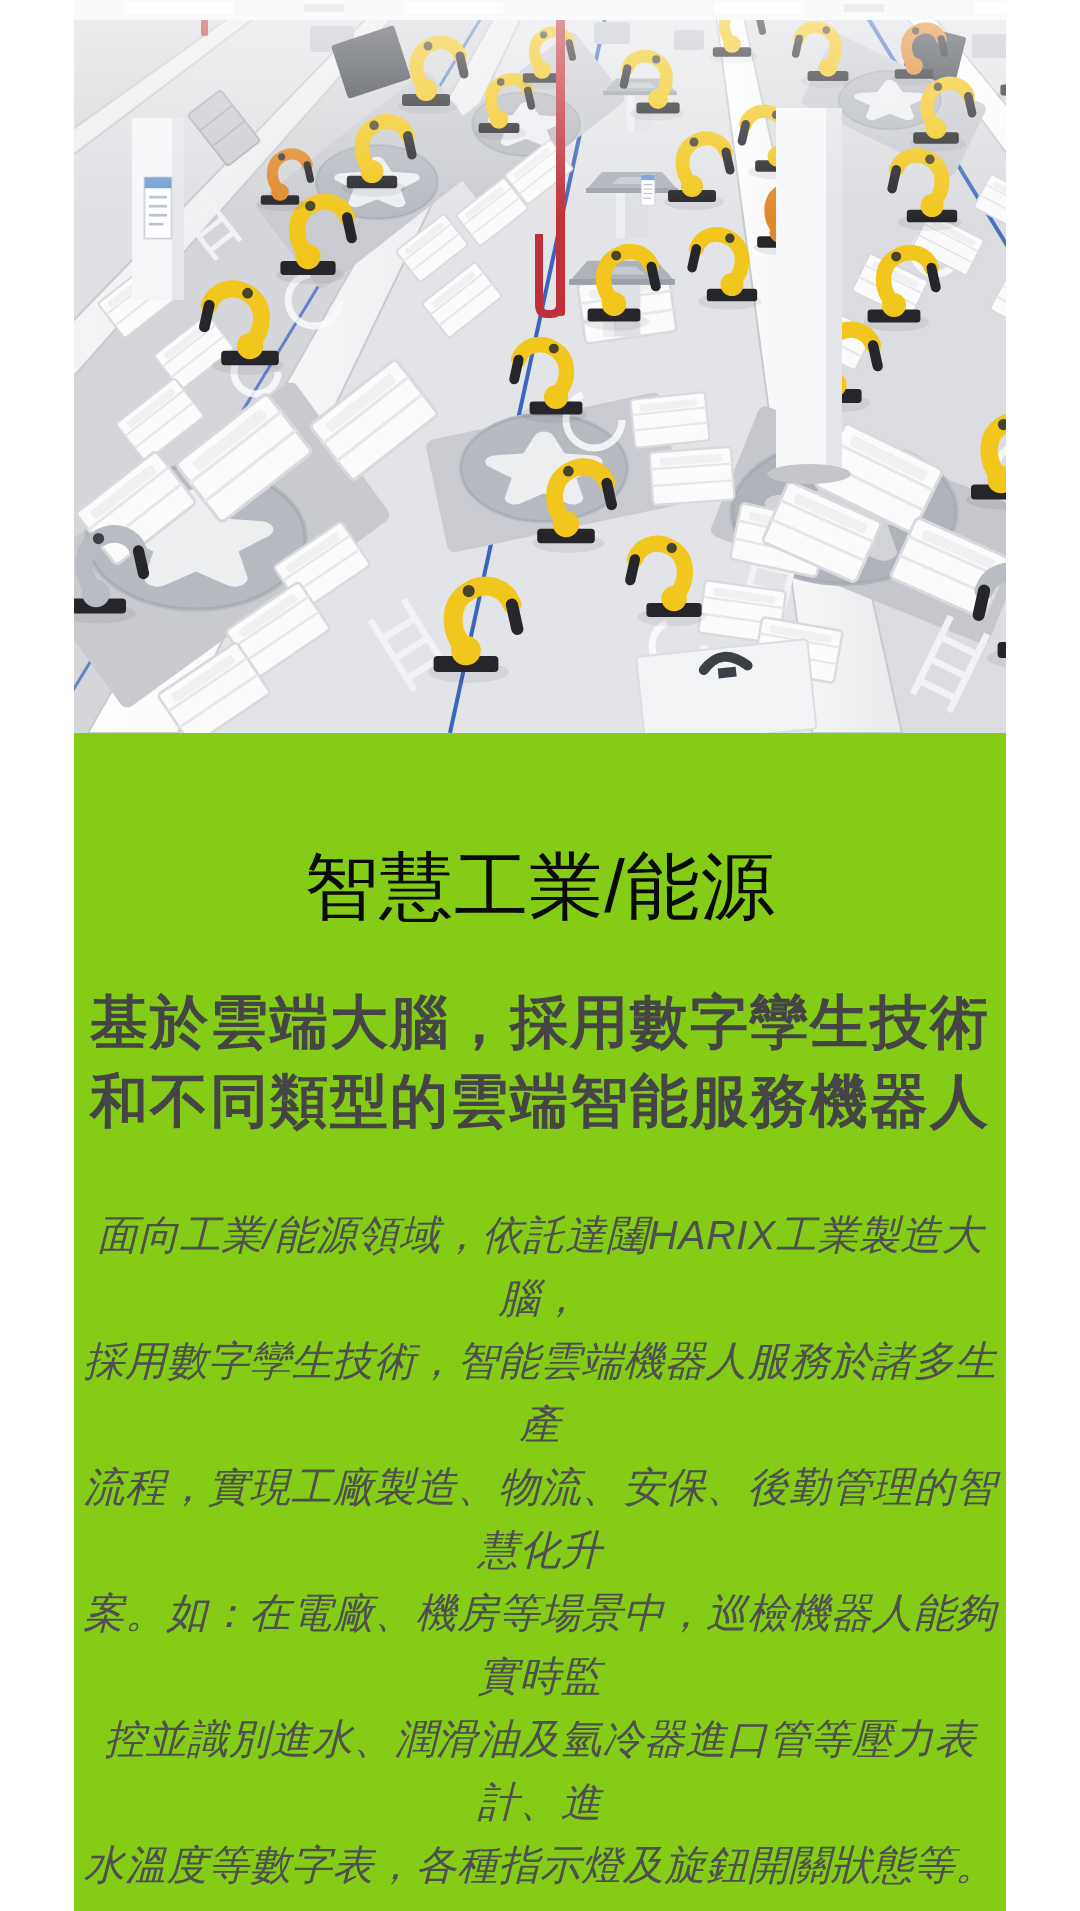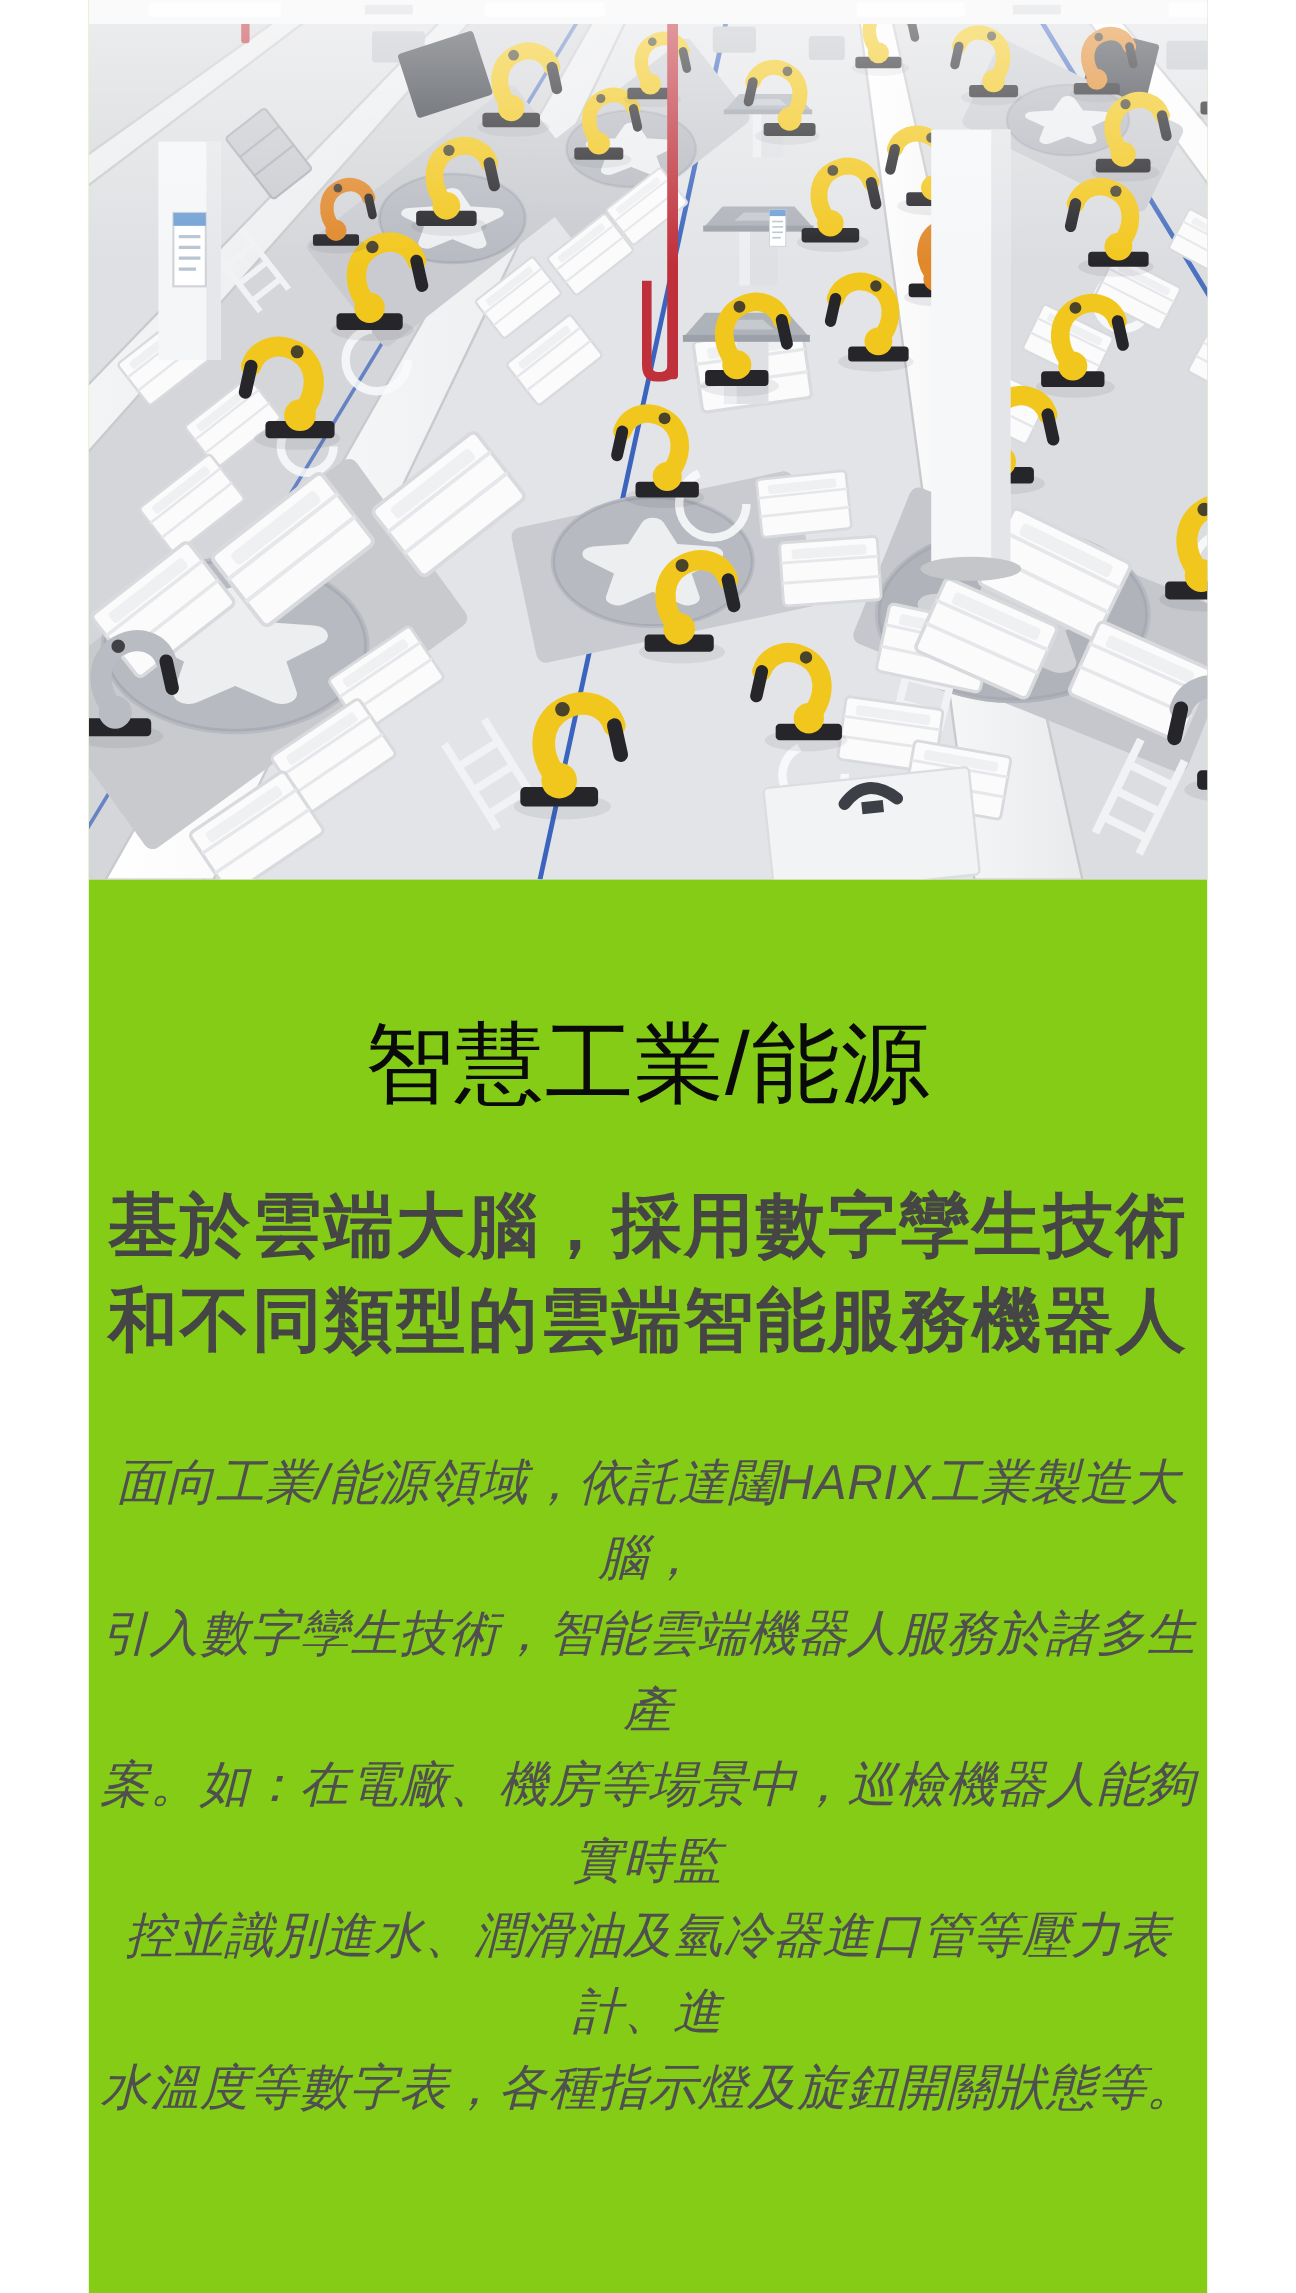--- a/index.html
+++ b/index.html
@@ -289,19 +289,20 @@
 
   <h1 class="section-title">智慧工業/能源</h1>
 
   <div class="subtitle">
       <div class="line">基於雲端大腦，採用數字孿生技術</div>
       <div class="line">和不同類型的雲端智能服務機器人</div>
     </div>
 
   <div class="body-text">
       <div class="line">面向工業/能源領域，依託達闥HARIX工業製造大腦，</div>
-      <div class="line">引入數字孿生技術，智能雲端機器人服務於諸多生產</div>
+      <div class="line">採用數字孿生技術，智能雲端機器人服務於諸多生產</div>
+      <div class="line">流程，實現工廠製造、物流、安保、後勤管理的智慧化升</div>
       <div class="line">案。如：在電廠、機房等場景中，巡檢機器人能夠實時監</div>
       <div class="line">控並識別進水、潤滑油及氫冷器進口管等壓力表計、進</div>
       <div class="line">水溫度等數字表，各種指示燈及旋鈕開關狀態等。</div>
     </div>
 
 </div>
 
 </body></html>

